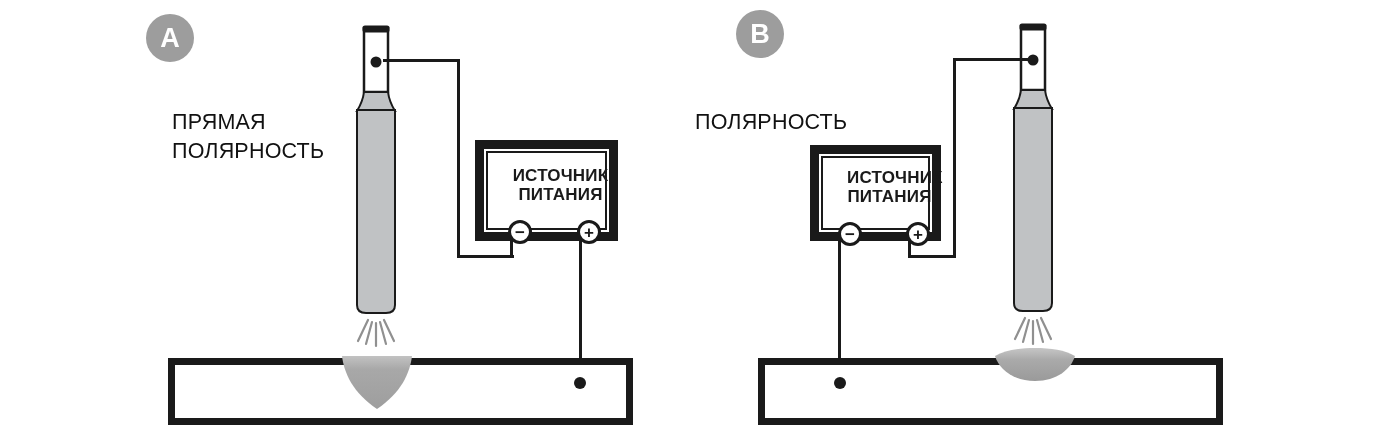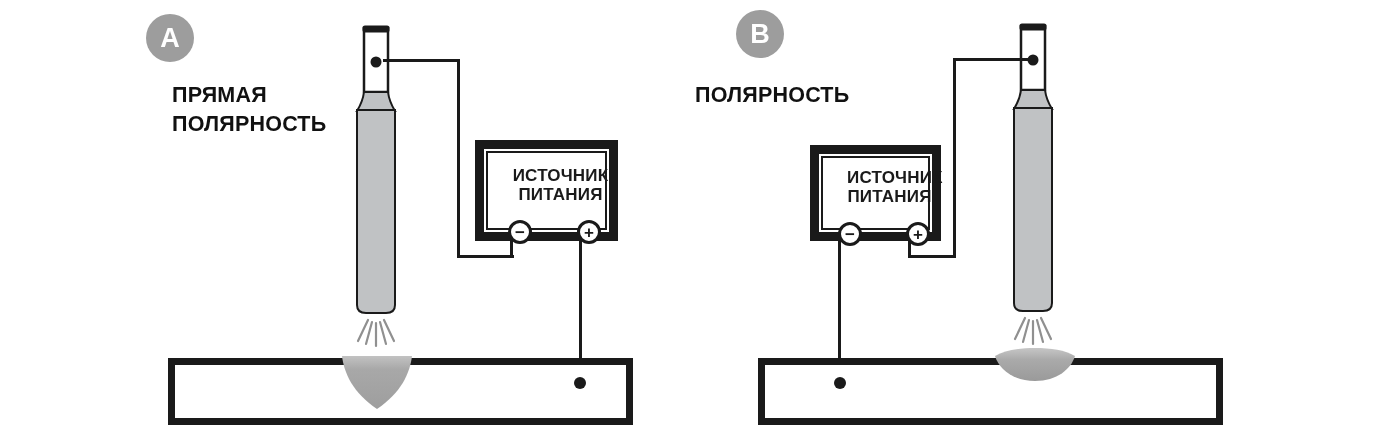--- a/index.html
+++ b/index.html
@@ -19,23 +19,24 @@
   .badge{
     width:48px;height:48px;border-radius:50%;
     background:#9d9d9d;
     display:flex;align-items:center;justify-content:center;
     color:#ffffff;font-weight:bold;font-size:27px;
     line-height:1;
   }
 
   
   .panel-title{
-    font-size:21.5px;font-weight:bold;color:#111111;
+    font-size:21.5px;font-weight:normal;color:#111111;
     line-height:29px;letter-spacing:0.2px;
     white-space:nowrap;
+    margin-top:27px;
   }
 
   
   .power-box{
     background:#ffffff;
     border:9px solid #1a1a1a;
     box-sizing:border-box;
   }
   .power-box .inner-line{
     position:absolute;inset:2px;

